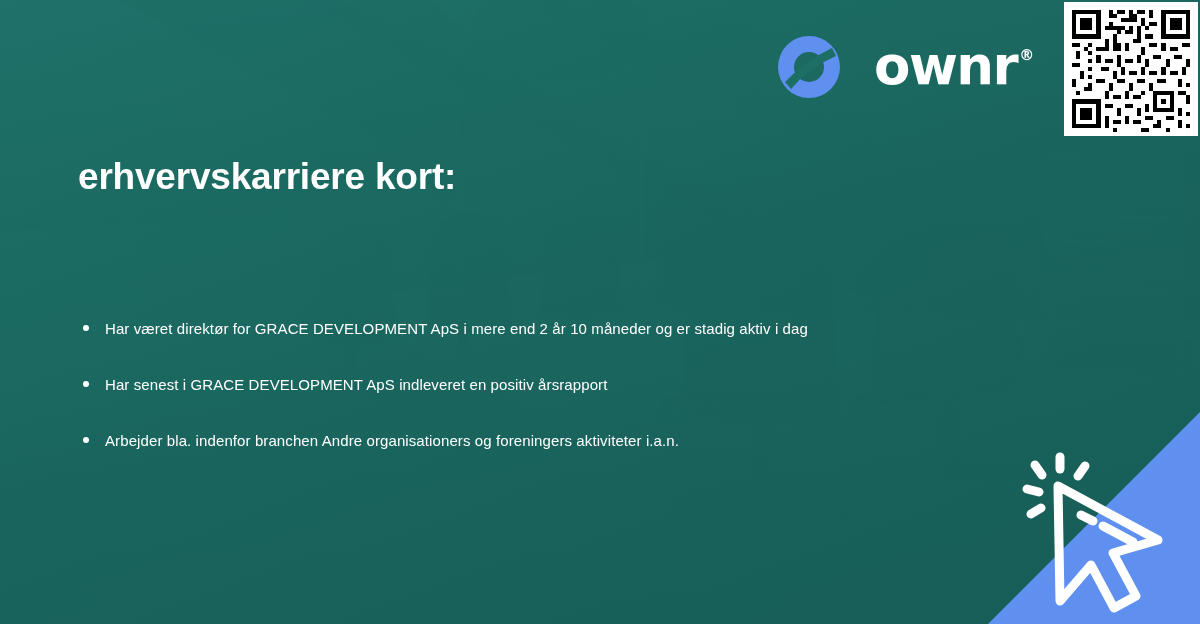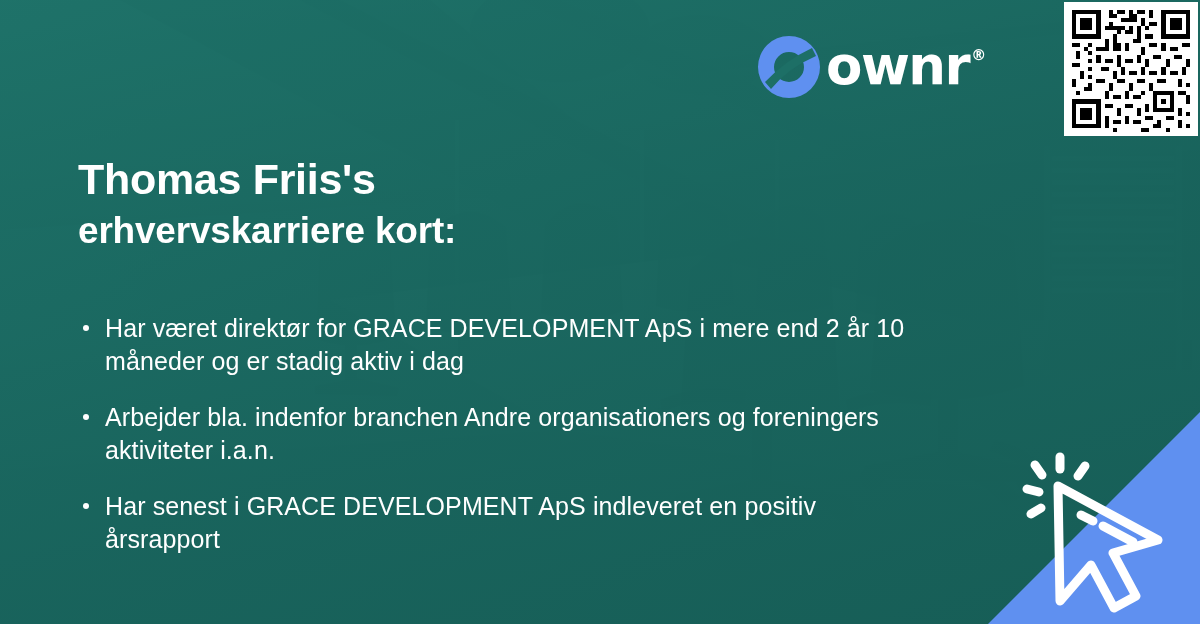--- a/index.html
+++ b/index.html
@@ -47,26 +47,26 @@
     height: 134px;
     background: #ffffff;
     padding: 0;
     box-sizing: border-box;
   }
   .qr-wrap svg { display: block; }
 
   
   .logo {
     position: absolute;
-    left: 756px;
+    left: 776px;
     top: 34px;
     height: 66px;
     display: flex;
     align-items: center;
-    gap: 4px;
+    gap: 32px;
   }
   .logo-mark { width: 66px; height: 66px; display: block; }
   .logo-text {
     font-size: 53px;
     font-weight: bold;
     color: #ffffff;
     letter-spacing: -1.5px;
     line-height: 1;
     position: relative;
     top: -2px;
@@ -112,21 +112,21 @@
     width: 830px;
     margin: 0;
     padding: 0;
     list-style: none;
     color: #ffffff;
   }
   .bullets li {
     position: relative;
     padding-left: 27px;
     margin-bottom: 23px;
-    font-size: 25px;
+    font-size: 15px;
     line-height: 33px;
     font-weight: 500;
     letter-spacing: 0.1px;
   }
   .bullets li:last-child { margin-bottom: 0; }
   .bullets li .dot {
     position: absolute;
     left: 5px;
     top: 13px;
     width: 6px;
@@ -404,36 +404,35 @@
   <div class="logo">
     <svg class="logo-mark" viewBox="0 0 66 66" xmlns="http://www.w3.org/2000/svg">
       <path d="M33 2 A31 31 0 1 0 33 64 A31 31 0 1 0 33 2 Z M33 18 A15 15 0 1 1 33 48 A15 15 0 1 1 33 18 Z" fill="#5f90f0" fill-rule="evenodd"></path>
       <path d="M6 44 L52 10 L60 20 L14 54 Z" fill="#1d6f66" opacity="0.0"></path>
       <path d="M9 48 Q30 26 56 14 L60 22 Q32 34 15 55 Z" fill="#1d6f66"></path>
     </svg>
     <div class="logo-text"><span>ownr</span><span class="logo-reg">®</span></div>
   </div>
 
   <div class="headline">
-    <div class="line1">Thomas Friis's</div>
     <div class="line2">erhvervskarriere kort:</div>
   </div>
 
   <ul class="bullets">
     <li>
       <span class="dot"></span>
       <span>Har været direktør for GRACE DEVELOPMENT ApS i mere end 2 år 10 måneder og er stadig aktiv i dag</span>
     </li>
     <li>
       <span class="dot"></span>
-      <span>Arbejder bla. indenfor branchen Andre organisationers og foreningers aktiviteter i.a.n.</span>
+      <span>Har senest i GRACE DEVELOPMENT ApS indleveret en positiv årsrapport</span>
     </li>
     <li>
       <span class="dot"></span>
-      <span>Har senest i GRACE DEVELOPMENT ApS indleveret en positiv årsrapport</span>
+      <span>Arbejder bla. indenfor branchen Andre organisationers og foreningers aktiviteter i.a.n.</span>
     </li>
   </ul>
 
   <div class="corner">
     <svg width="300" height="300" viewBox="0 0 300 300" xmlns="http://www.w3.org/2000/svg">
       <polygon points="300,88 300,300 88,300" fill="#5f90f0"></polygon>
       <g stroke="#ffffff" stroke-width="9" stroke-linecap="round" stroke-linejoin="round" fill="none">
 
         <path d="M158 162 L258 216 L213 229 L236 272 L214 284 L191 241 L160 277 Z"></path>
 

